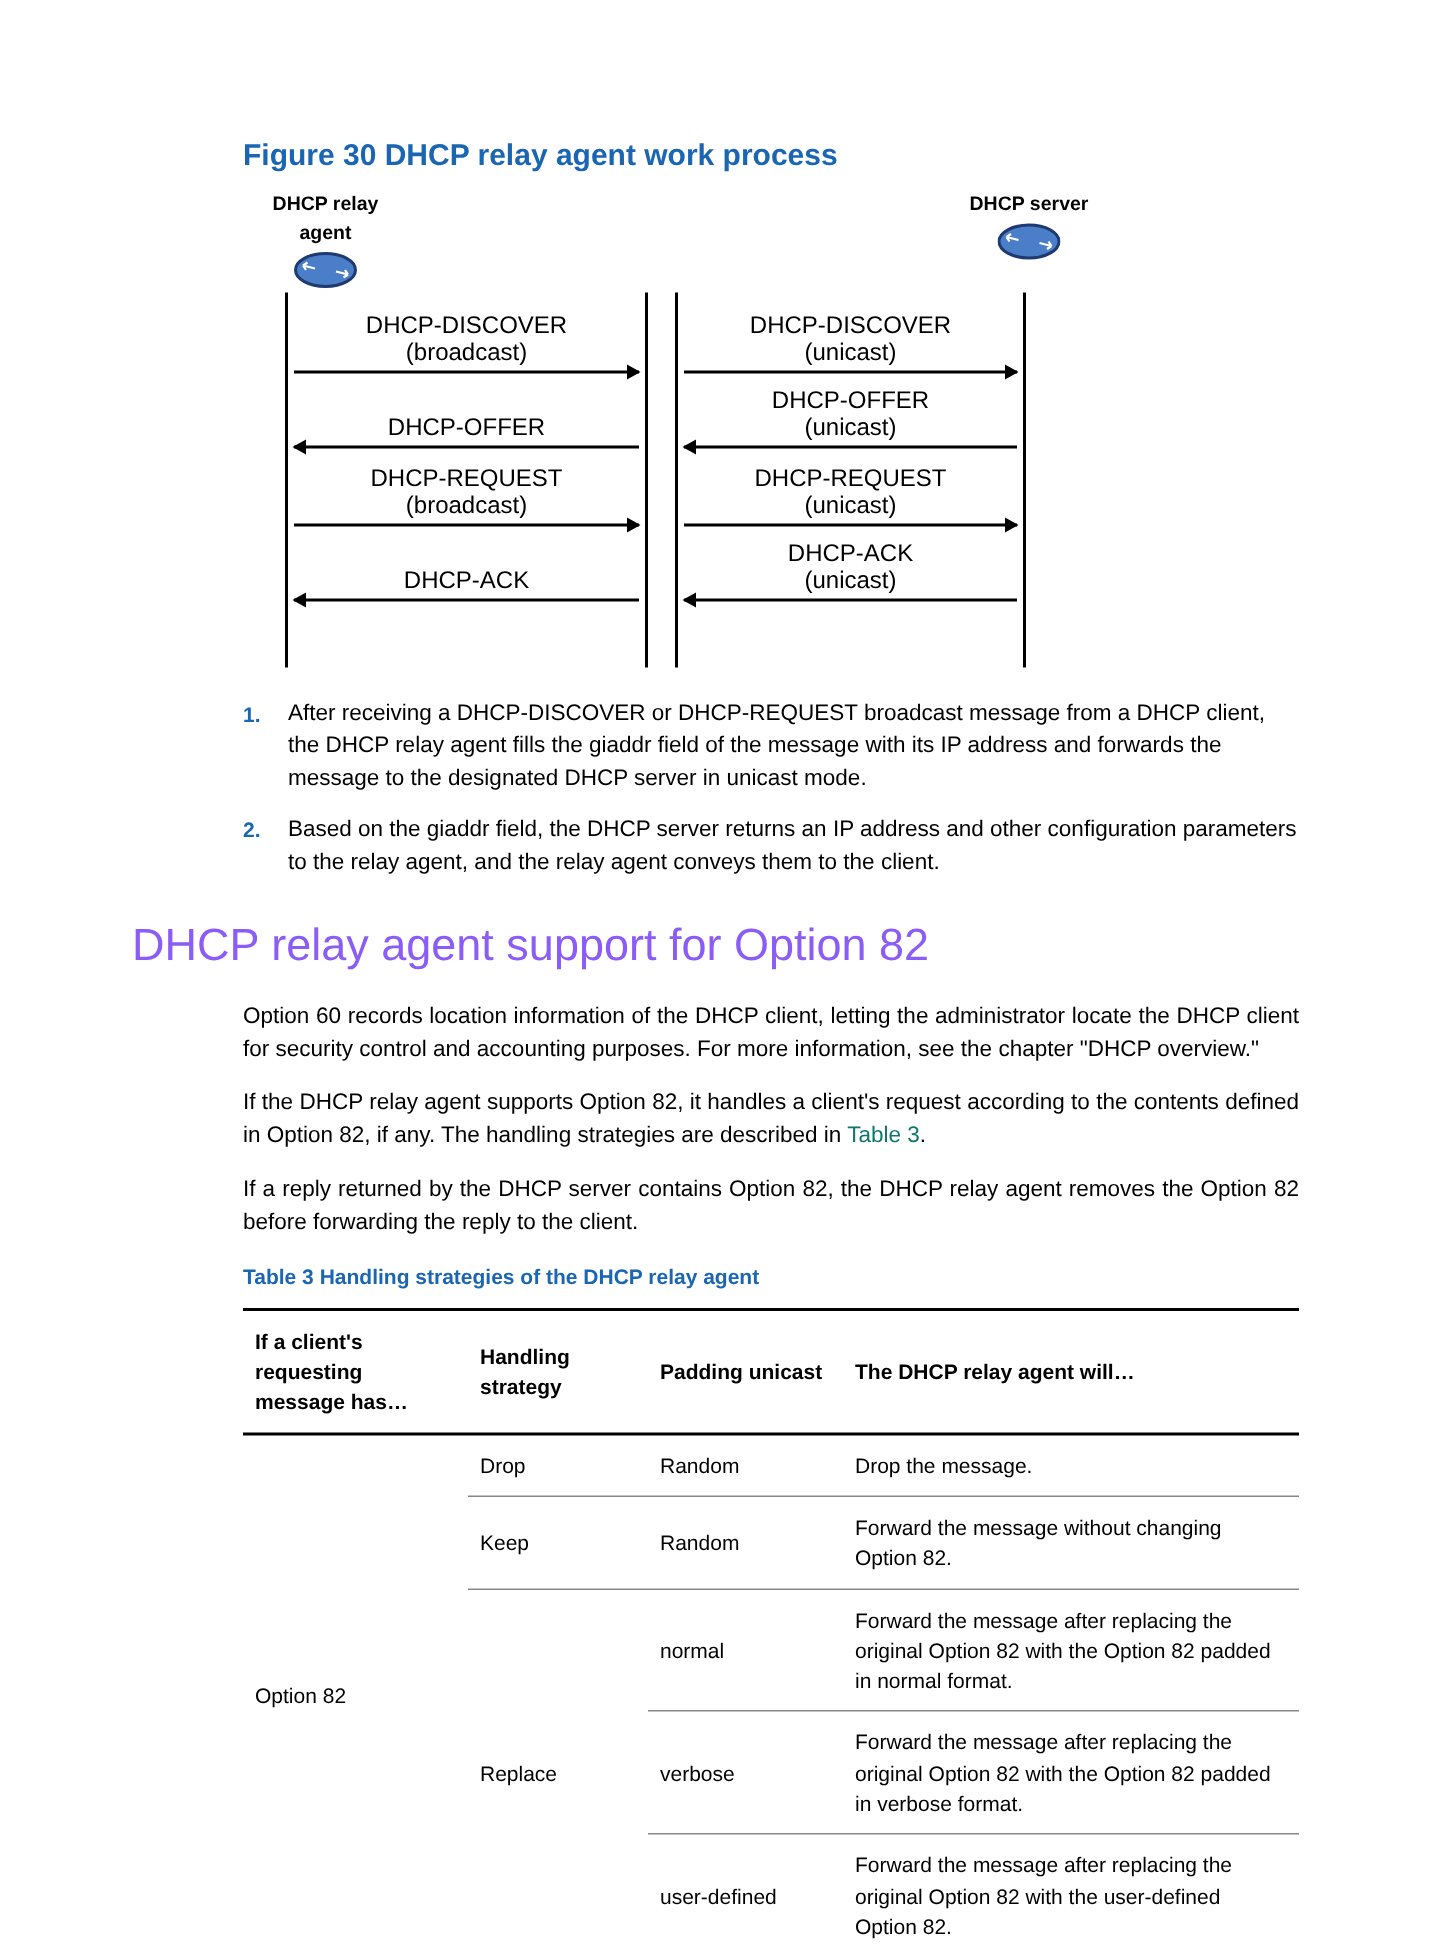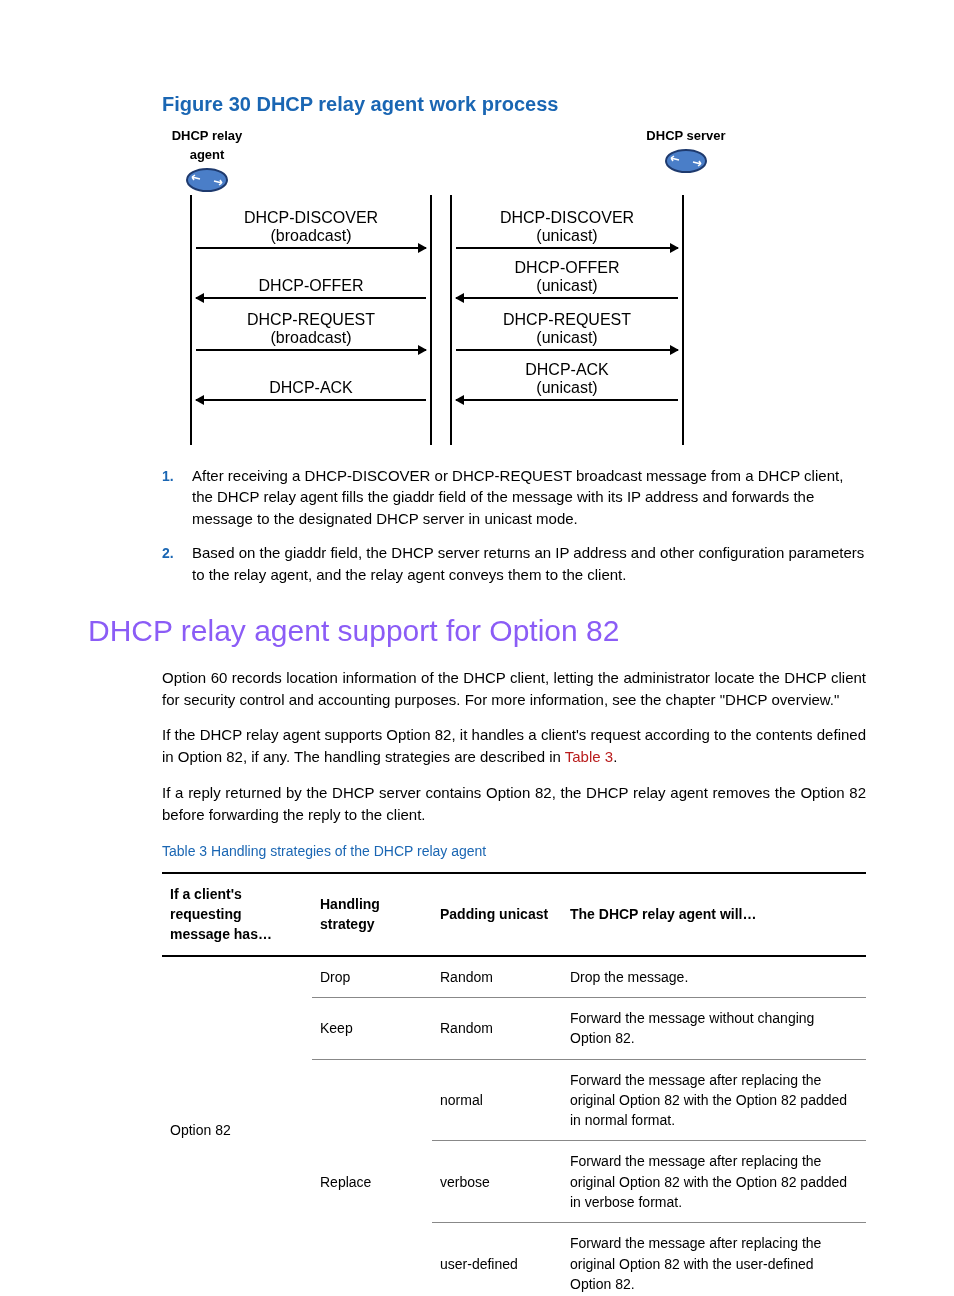--- a/index.html
+++ b/index.html
@@ -35,21 +35,21 @@
     width: 100%;
     font-size: 13px;
     font-weight: bold;
   }
   .node {
     text-align: center;
     width: 80px;
   }
   .node svg { display: block; margin: 2px auto 0 auto; }
   .label-client { position: relative; left: -4px; }
-  .label-relay  { position: relative; left: 5px; }
+  .label-relay  { position: relative; left: 15px; }
   .label-server { position: relative; left: 4px; }
 
   .lanes {
     position: relative;
     height: 250px;
     margin-top: 2px;
   }
   .lane-line {
     position: absolute;
     top: 0;
@@ -114,24 +114,24 @@
     color: #8b5cf6;
     font-size: 30px;
     margin: 22px 0 14px 0;
   }
 
   .body-para {
     margin: 0 0 14px 74px;
     font-size: 15px;
     text-align: justify;
   }
-  .body-para .link { color: #b91c1c; }
+  .body-para .link { color: #0f766e; }
 
   .table-caption {
-    font-weight: normal;
+    font-weight: bold;
     color: #1a66b3;
     font-size: 14px;
     margin: 16px 0 10px 74px;
   }
 
   table.strat {
     border-collapse: collapse;
     margin: 0 0 0 74px;
     width: 704px;
     font-size: 14px;

